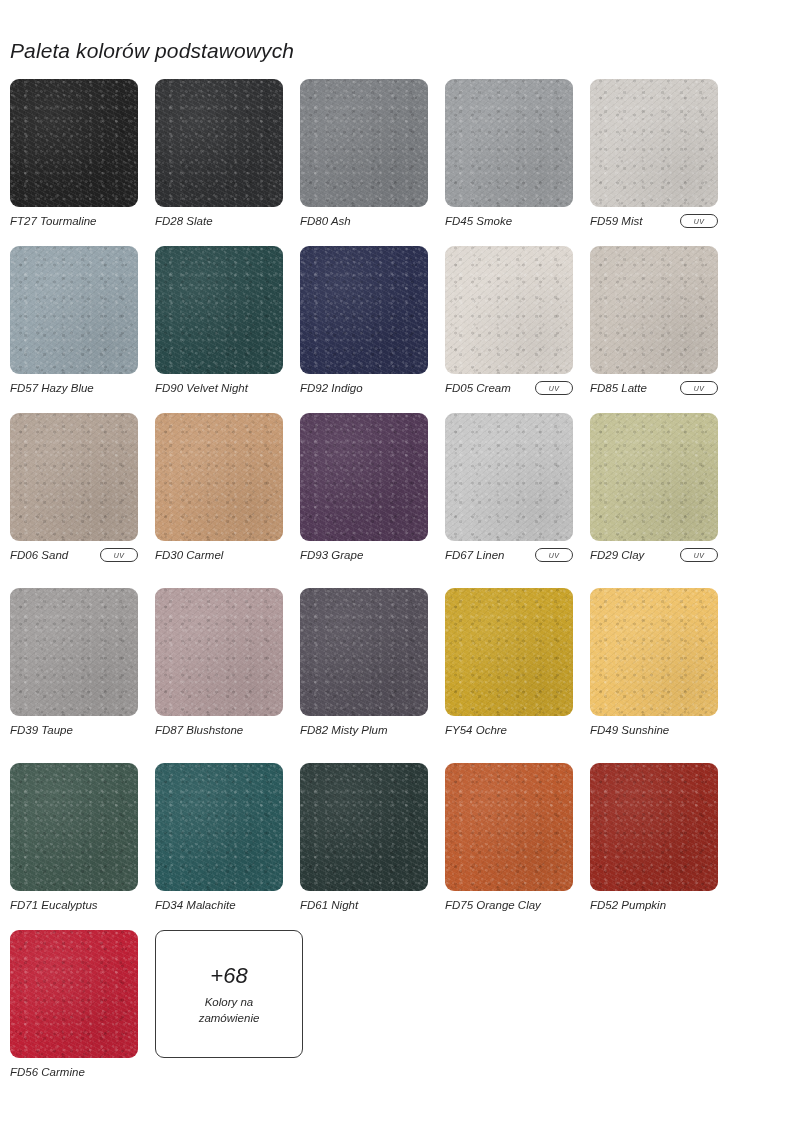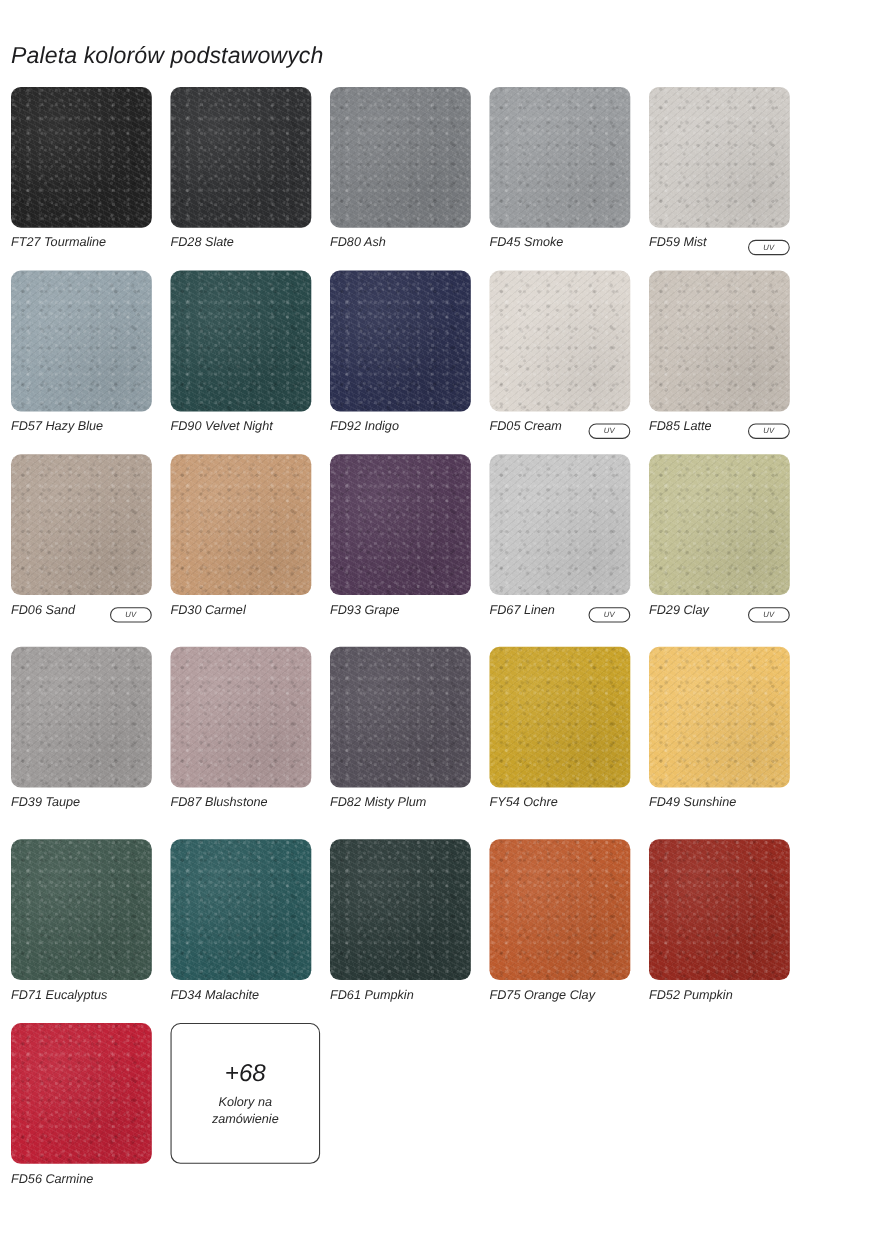--- a/index.html
+++ b/index.html
@@ -79,21 +79,21 @@
     background-image:
       repeating-linear-gradient(27deg, rgba(255,255,255,0.05) 0 1px, transparent 1px 4px),
       repeating-linear-gradient(-41deg, rgba(0,0,0,0.045) 0 1px, transparent 1px 5px),
       repeating-linear-gradient(73deg, rgba(255,255,255,0.035) 0 1px, transparent 1px 6px),
       radial-gradient(ellipse at 30% 30%, rgba(255,255,255,0.07), transparent 60%),
       radial-gradient(ellipse at 75% 78%, rgba(0,0,0,0.07), transparent 62%);
     mix-blend-mode: normal;
   }
   .label-row {
     display: flex;
-    align-items: flex-end;
+    align-items: center;
     height: 22px;
     margin-top: 3px;
   }
   .swatch-label {
     font-size: 11.5px;
     color: #2b2b2b;
     line-height: 22px;
     white-space: nowrap;
   }
   .uv-badge {
@@ -106,21 +106,21 @@
     border: 1px solid #3a3a3a;
     border-radius: 7px;
     font-size: 7px;
     letter-spacing: 0.3px;
     color: #3a3a3a;
     line-height: 1;
     box-sizing: border-box;
     flex: none;
   }
   .custom-card {
-    width: 136px;
+    width: 148px;
     height: 128px;
     border: 1px solid #3a3a3a;
     border-radius: 9px;
     box-sizing: border-box;
     display: flex;
     flex-direction: column;
     align-items: center;
     justify-content: center;
     background: #ffffff;
   }
@@ -280,21 +280,21 @@
       </div>
       <div class="cell">
         <div class="swatch" style="background-color: rgb(43, 90, 92);"></div>
         <div class="label-row">
           <span class="swatch-label">FD34 Malachite</span>
         </div>
       </div>
       <div class="cell">
         <div class="swatch" style="background-color: rgb(43, 58, 56);"></div>
         <div class="label-row">
-          <span class="swatch-label">FD61 Pumpkin</span>
+          <span class="swatch-label">FD61 Night</span>
         </div>
       </div>
       <div class="cell">
         <div class="swatch" style="background-color: rgb(189, 91, 46);"></div>
         <div class="label-row">
           <span class="swatch-label">FD75 Orange Clay</span>
         </div>
       </div>
       <div class="cell">
         <div class="swatch" style="background-color: rgb(150, 42, 32);"></div>

